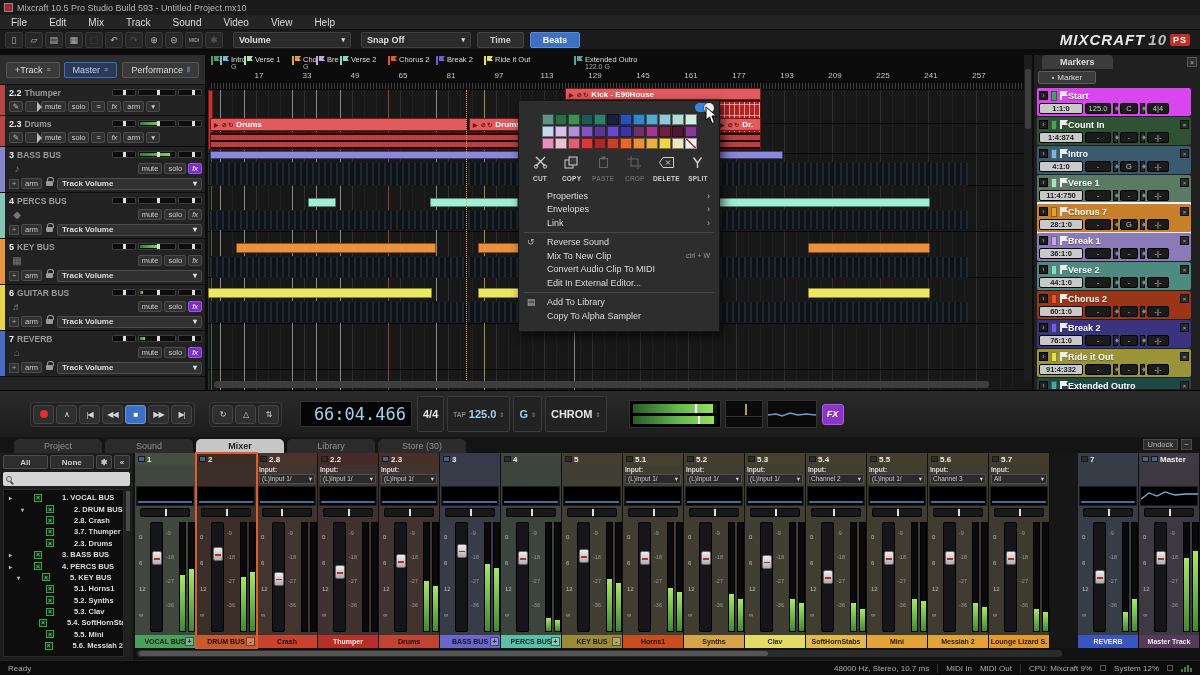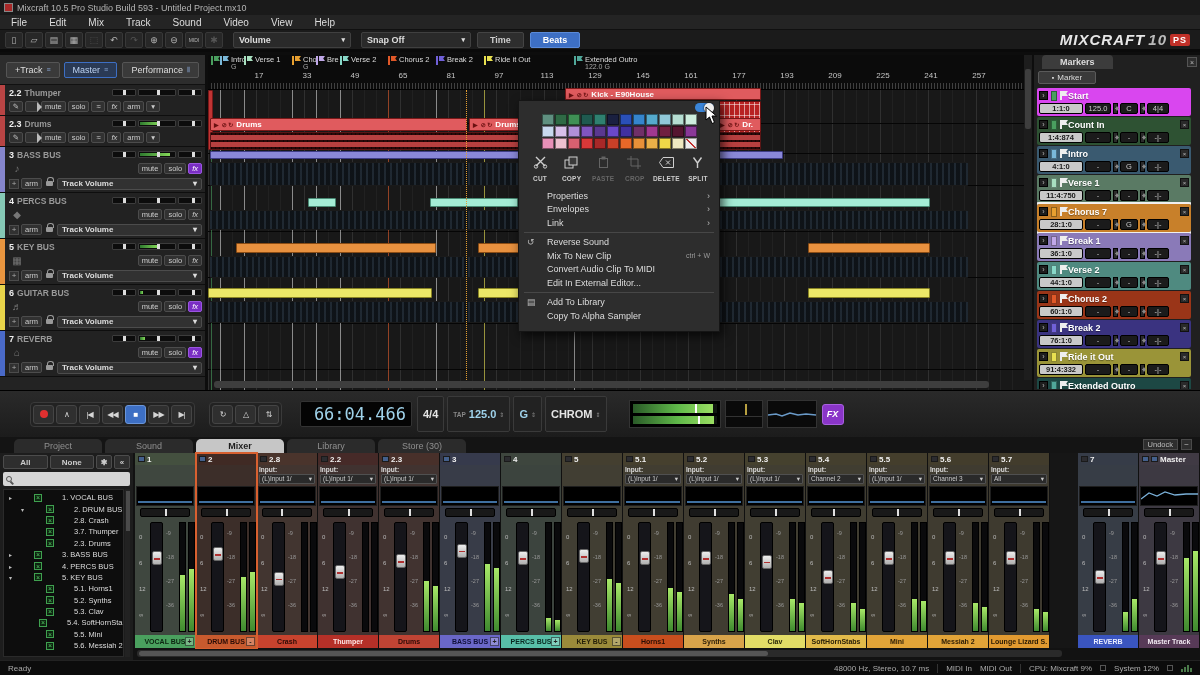--- a/index.html
+++ b/index.html
@@ -147,21 +147,21 @@
 .mini{position:absolute;right:8px;top:2px;width:11px;height:11px;background:#2e2e2e;border:1px solid #4a4a4a;font-size:8px;color:#bbb;display:flex;align-items:center;justify-content:center}
 
 .mixer{position:absolute;top:453px;left:0;width:1200px;height:207px;background:#121212}
 .mxsb{position:absolute;left:0;top:0;width:133px;height:207px;background:#1d1d1d}
 .mxtop{display:flex;gap:2px;padding:2px 3px}
 .mxb{height:14px;background:#2e2e2e;border:1px solid #4c4c4c;border-radius:2px;font-size:8px;font-weight:bold;color:#ccc;display:flex;align-items:center;justify-content:center}
 .mxsearch{height:14px;margin:1px 3px;background:#d5d5d5;border-radius:2px;display:flex;align-items:center;padding:0 3px;gap:3px}
 .mag{width:6px;height:6px;border:1.5px solid #555;border-radius:50%;position:relative}
 .mag::after{content:"";position:absolute;width:4px;height:1.5px;background:#555;transform:rotate(45deg);right:-3px;bottom:-2px}
 .mxtree{position:absolute;top:36px;left:3px;right:9px;bottom:3px;background:#0d0d0d;border:1px solid #2a2a2a;padding-top:2px;overflow:hidden}
-.ti{height:11.4px;display:flex;align-items:center;gap:20px;font-size:7.5px;font-weight:normal;color:#ddd;white-space:nowrap}
+.ti{height:11.4px;display:flex;align-items:center;gap:20px;font-size:7.5px;font-weight:bold;color:#ddd;white-space:nowrap}
 .tri{width:7px;font-size:6px;color:#bbb;text-align:center}
 .chk{width:8px;height:8px;flex:none;border:1px solid #3fa04f;background:#0d2410;color:#52c862;font-size:7px;line-height:7px;display:flex;align-items:center;justify-content:center}
 .mxvs{position:absolute;right:3px;top:36px;bottom:3px;width:5px;background:#222}
 .mxvs::after{content:"";position:absolute;top:2px;left:0.5px;width:4px;height:40px;background:#4a4a4a}
 .strips{position:absolute;left:135px;top:0;height:196px;display:flex}
 .strip{width:61px;height:195px;position:relative;border-right:1px solid #101010;flex:none}
 .strip.sel{outline:2px solid #d86030;outline-offset:-1px;z-index:2}
 .sgap{width:28px;height:195px;background:#161616;flex:none}
 .shead{height:12px;display:flex;align-items:center;gap:2px;padding:0 3px;font-size:8px;font-weight:bold;color:#f0f0f0}
 .hic{width:7px;height:6px;border:1px solid #1a1a1a;flex:none}
@@ -1091,21 +1091,21 @@
         <div class="ti" style="padding-left: 3px;">
           <span class="tri">▸</span>
           <span class="chk">×</span>
           <span>3. BASS BUS</span>
         </div>
         <div class="ti" style="padding-left: 3px;">
           <span class="tri">▸</span>
           <span class="chk">×</span>
           <span>4. PERCS BUS</span>
         </div>
-        <div class="ti" style="padding-left: 3px;">
+        <div class="ti" style="padding-left: 11px;">
           <span class="tri">▾</span>
           <span class="chk">×</span>
           <span>5. KEY BUS</span>
         </div>
         <div class="ti" style="padding-left: 15px;">
           <span class="tri"></span>
           <span class="chk">×</span>
           <span>5.1. Horns1</span>
         </div>
         <div class="ti" style="padding-left: 15px;">

